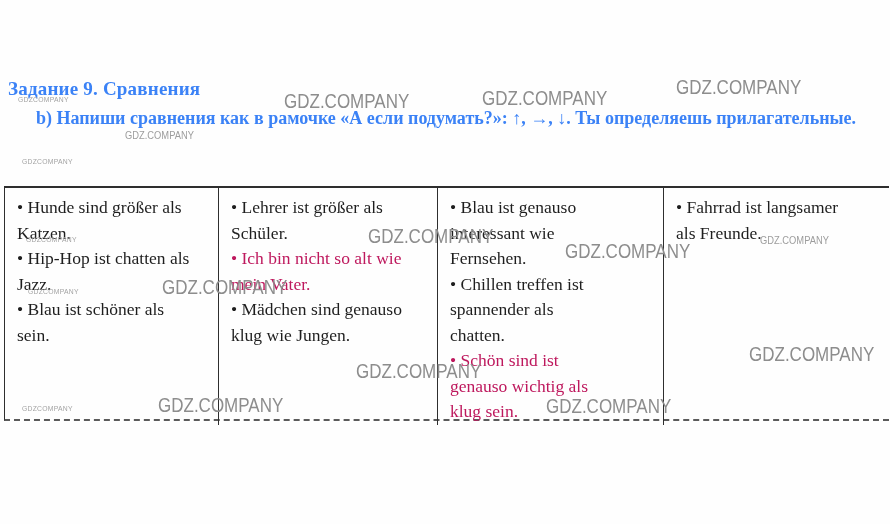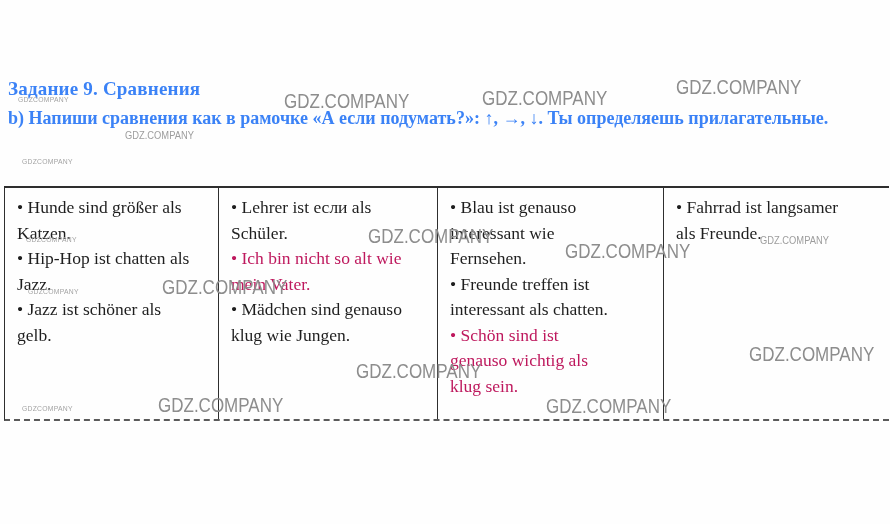--- a/index.html
+++ b/index.html
@@ -8,21 +8,21 @@
     background:#fefefe;
     font-family:"Liberation Serif", serif;
   }
   
   .header{
     position:absolute;left:8px;top:78px;width:876px;
     color:#3b82f6;font-weight:bold;
   }
   .task-title{font-size:19px;margin:0 0 4px 0;letter-spacing:.2px;}
   .task-a{font-size:18px;margin:0 0 8px 0;}
-  .task-b{font-size:18px;margin:0;line-height:28px;}
+  .task-b{font-size:18px;margin:0;line-height:28px;text-align:center;}
   
   .cmp-table{
     position:absolute;left:4px;top:186px;width:884px;height:231px;
     display:grid;grid-template-columns:214px 219px 226px 1fr;
     border-top:2px solid #2e2e2e;
     border-left:1.5px solid #2e2e2e;
     border-bottom:2px dashed #5a5a5a;
     background:transparent;
   }
   .cell{
@@ -55,34 +55,34 @@
 <div class="header">
   <p class="task-title">Задание 9. Сравнения</p>
   <p class="task-b">b) Напиши сравнения как в рамочке «А если подумать?»: ↑, →, ↓. Ты определяешь прилагательные.</p>
 </div>
 
 <div class="cmp-table" id="cmp-table">
     <div class="cell c1 hasdiv">
       <div class="cell-inner">
         <div class="sentence">• Hunde sind größer als Katzen.</div>
         <div class="sentence">• Hip-Hop ist chatten als Jazz.</div>
-        <div class="sentence">• Jazz ist schöner als gelb.</div>
+        <div class="sentence">• Blau ist schöner als sein.</div>
       </div>
     </div>
     <div class="cell c2 hasdiv">
       <div class="cell-inner">
-        <div class="sentence">• Lehrer ist если als Schüler.</div>
+        <div class="sentence">• Lehrer ist größer als Schüler.</div>
         <div class="sentence muted">• Ich bin nicht so alt wie mein Vater.</div>
         <div class="sentence">• Mädchen sind genauso klug wie Jungen.</div>
       </div>
     </div>
     <div class="cell c3 hasdiv">
       <div class="cell-inner">
         <div class="sentence">• Blau ist genauso interessant wie Fernsehen.</div>
-        <div class="sentence">• Freunde treffen ist interessant als chatten.</div>
+        <div class="sentence">• Chillen treffen ist spannender als chatten.</div>
         <div class="sentence muted">• Schön sind ist genauso wichtig als klug sein.</div>
       </div>
     </div>
     <div class="cell c4">
       <div class="cell-inner">
         <div class="sentence">• Fahrrad ist langsamer als Freunde.</div>
       </div>
     </div>
   </div>
 

